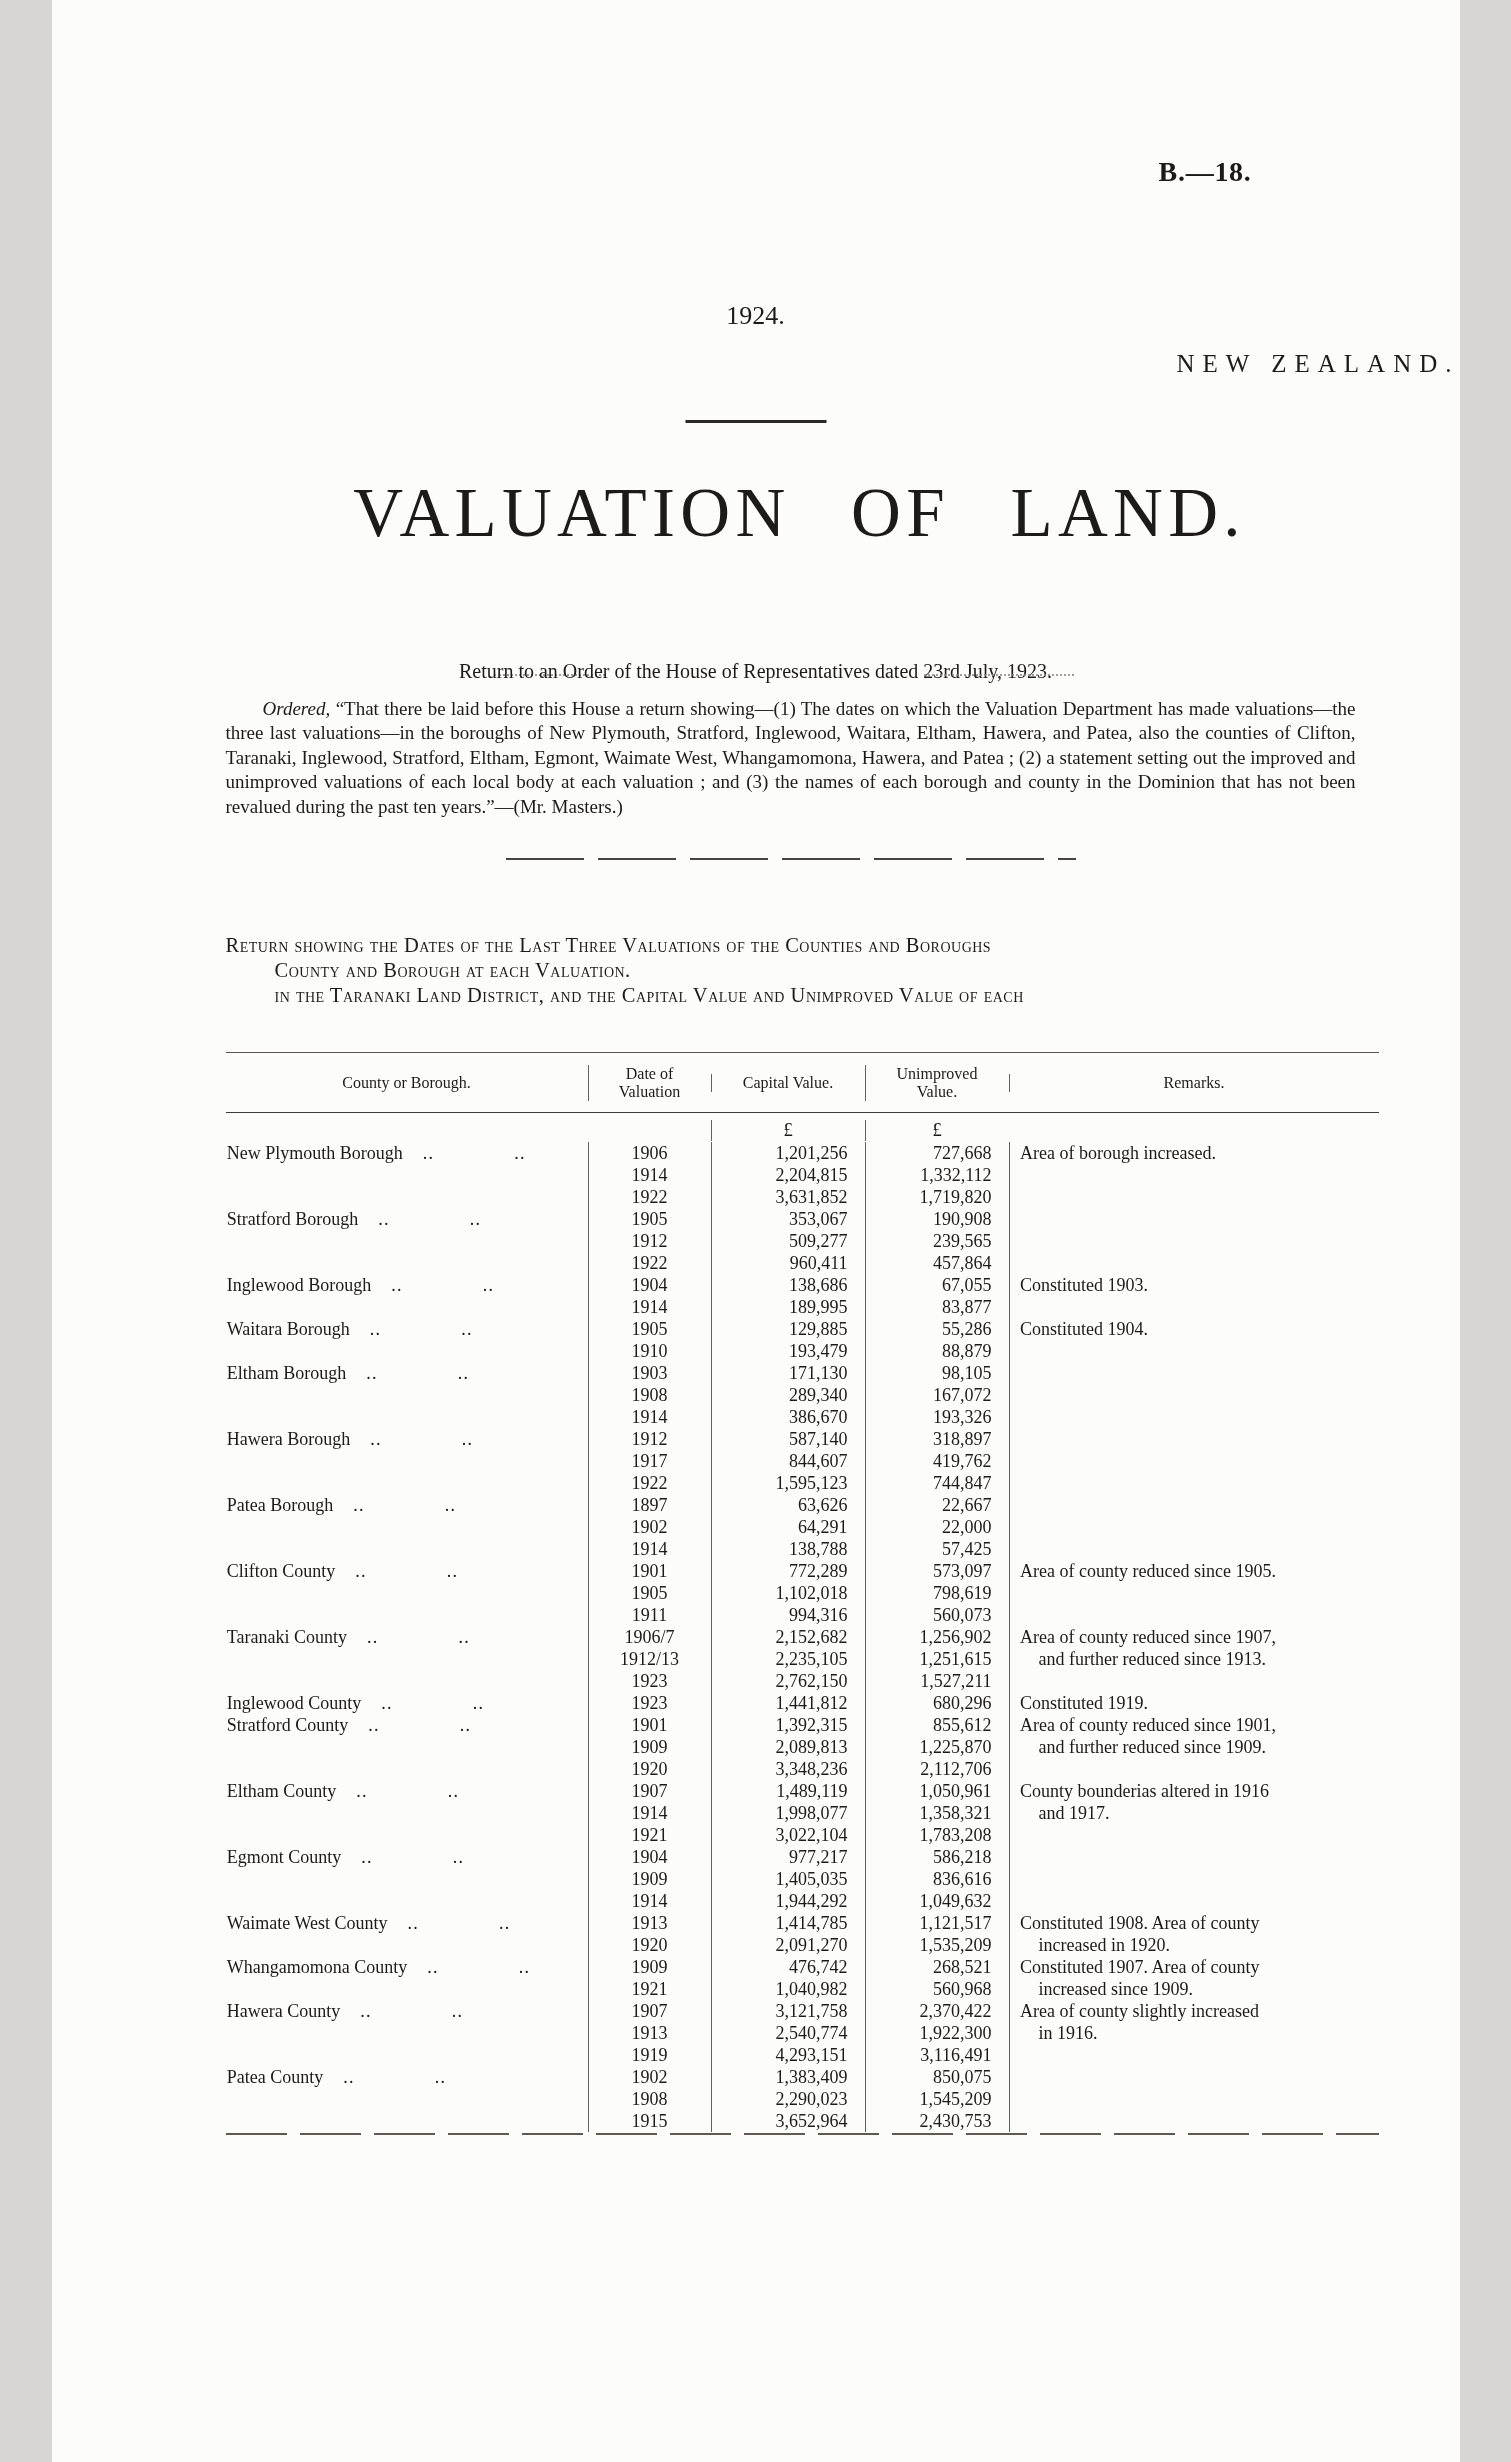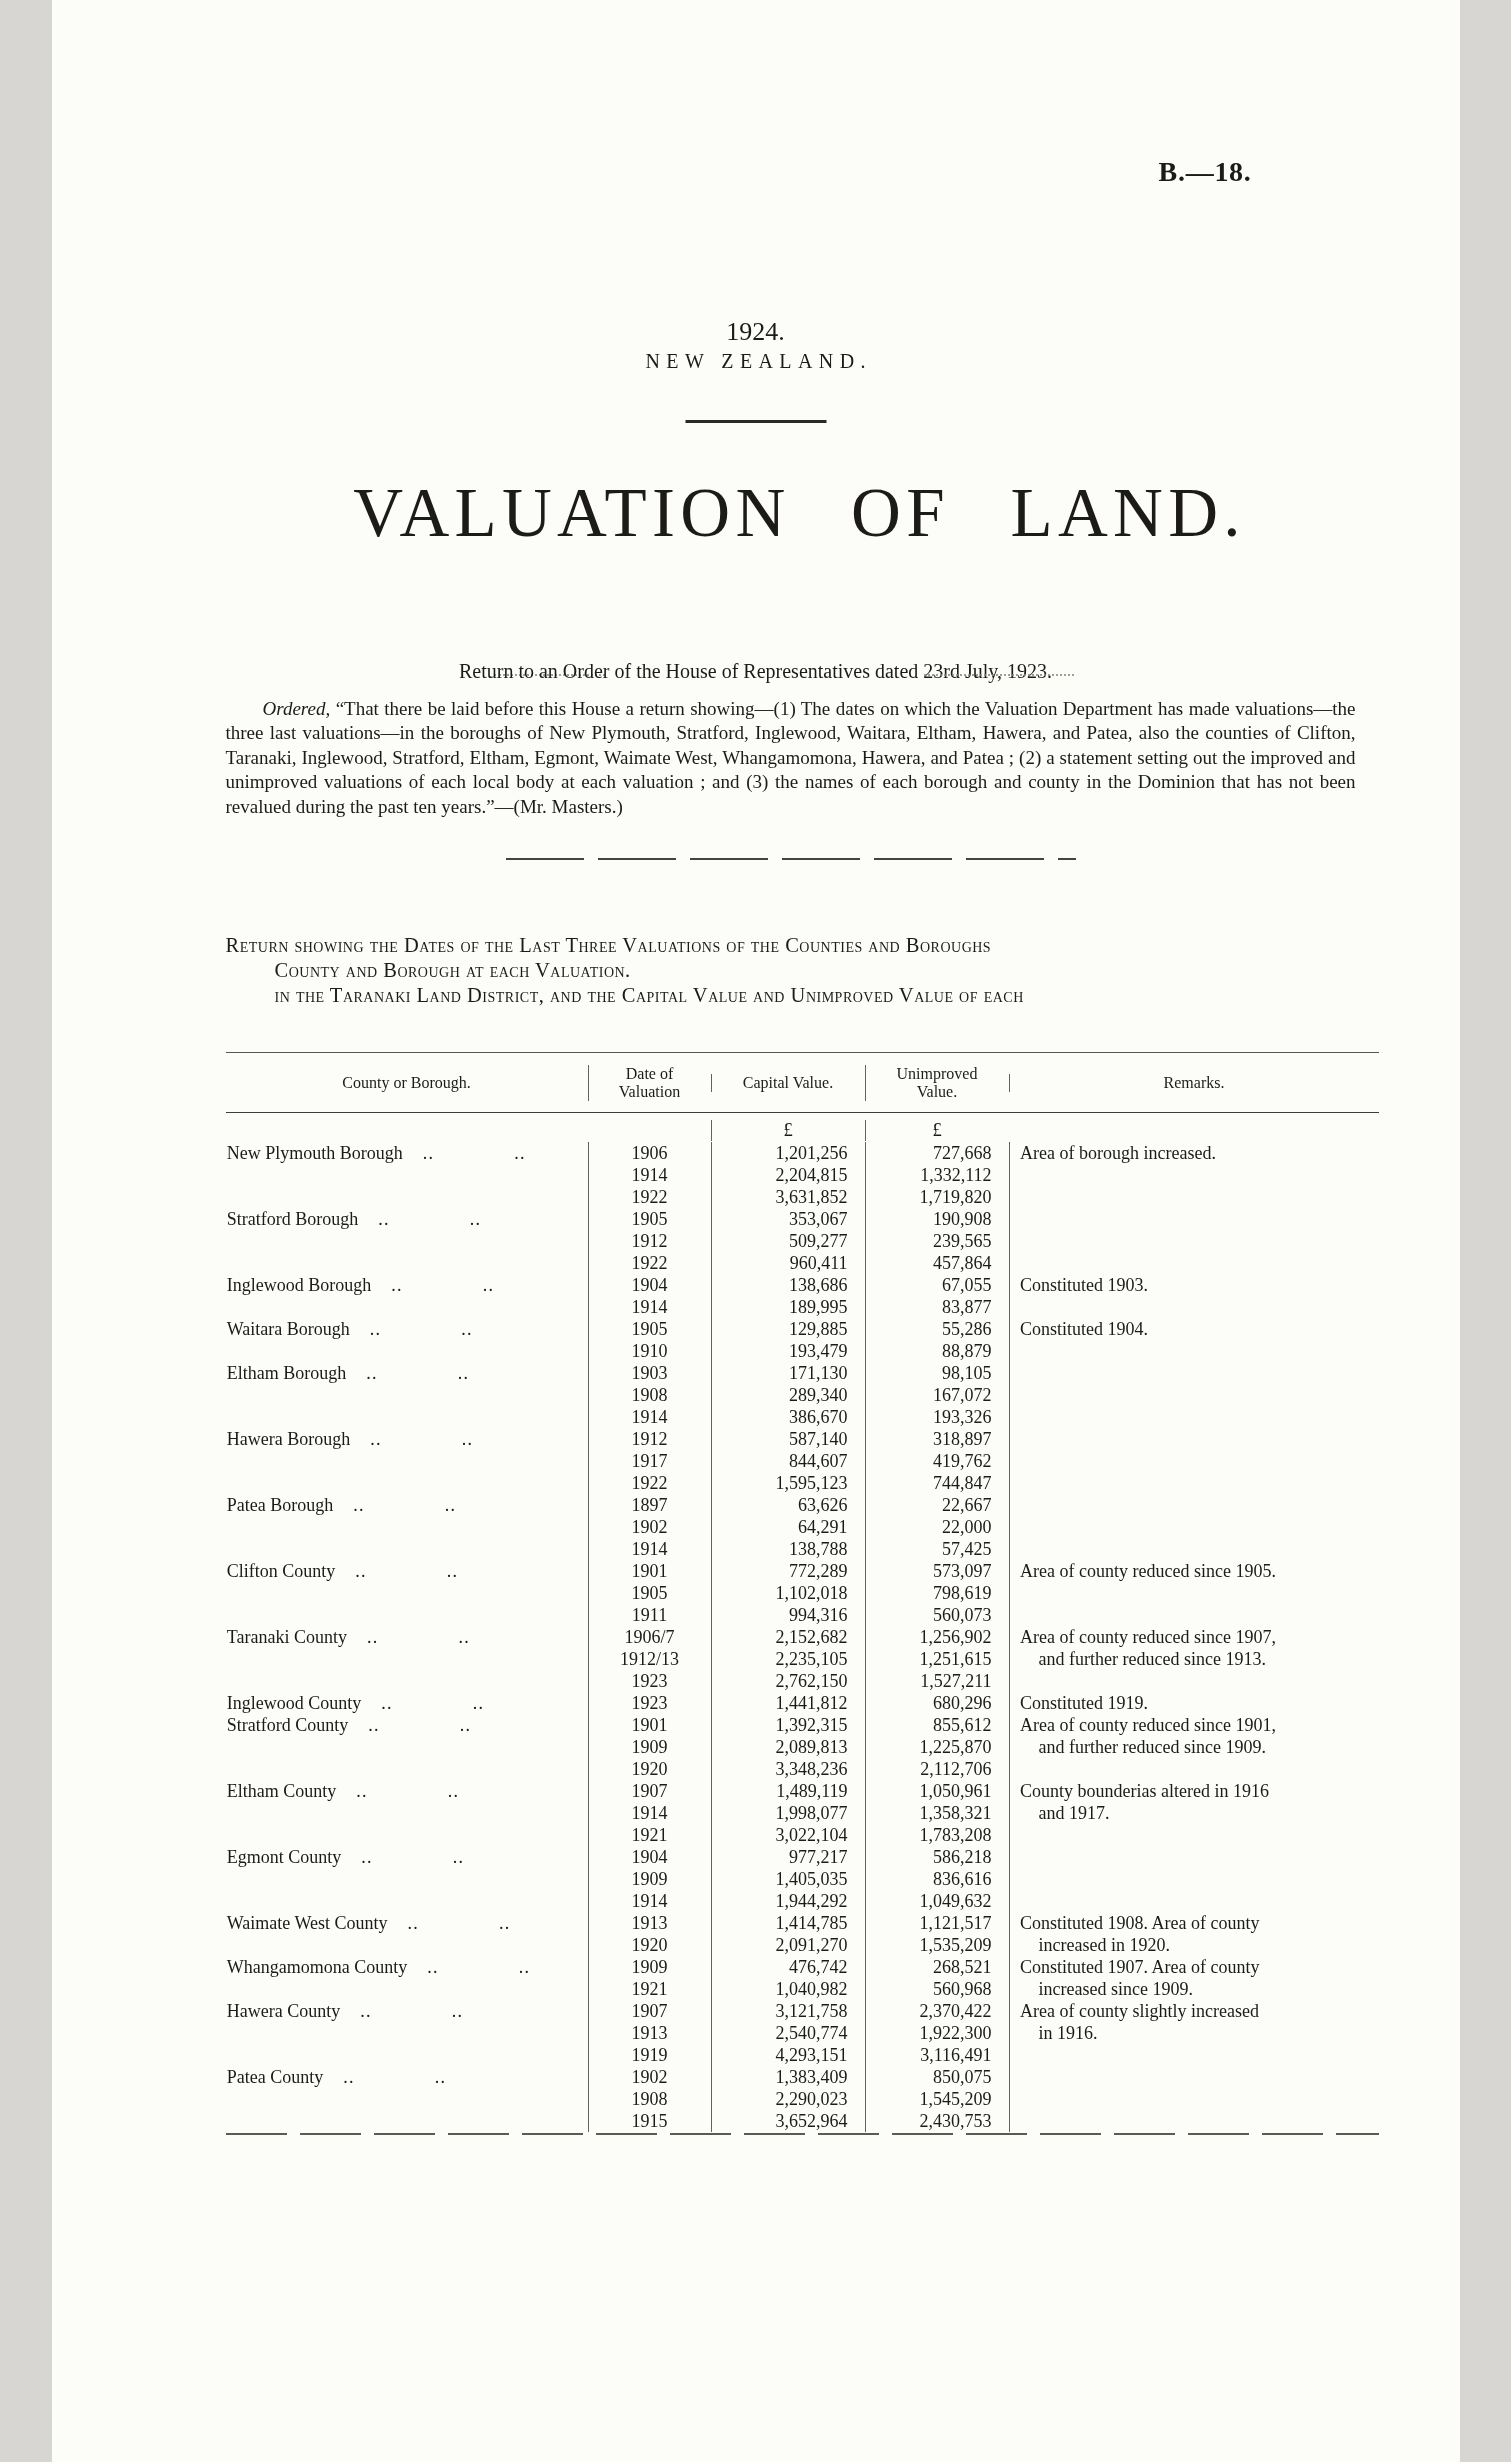--- a/index.html
+++ b/index.html
@@ -3,22 +3,22 @@
 <meta charset="utf-8">
 <style>
   html,body { margin:0; padding:0; background:#d8d6d2; }
   .page {
     position:relative; width:1408px; height:2462px; margin:0 auto;
     background:#fcfcf9; color:#1d1b18; overflow:hidden;
     font-family:"Liberation Serif","DejaVu Serif",serif;
   }
   
   .docnum { position:absolute; top:156px; right:208px; font-size:28px; font-weight:700; letter-spacing:0.7px; }
-  .year    { position:absolute; top:301px; left:0; width:100%; text-align:center; font-size:26px;margin-top:16px; }
-  .country { position:absolute; top:350px; left:0; width:100%; text-align:center; font-size:20px; letter-spacing:0.32em; text-indent:0.32em; }
+  .year    { position:absolute; top:301px; left:0; width:100%; text-align:center; font-size:26px; }
+  .country { position:absolute; top:350px; left:0; width:100%; text-align:right; font-size:25px; letter-spacing:0.32em; text-indent:0.32em; }
   .title-rule { position:absolute; top:420px; left:50%; transform:translateX(-50%); width:141px; height:2.6px; background:#2b2926; }
   .page-title { position:absolute; top:474px; left:0; width:100%; margin:0; text-align:center;
     font-size:69px; font-weight:400; letter-spacing:5.3px; word-spacing:38px;padding-left:44px; }
   
   .return-line { position:absolute; top:660px; left:0; width:100%; text-align:center; font-size:20px; }
   .artifact { position:absolute; border-top:2.6px dotted #8d877d; opacity:.8; }
   .artifact.a-left  { top:674px; left:442px;  width:111px; }
   .artifact.a-right { top:674px; left:872px; width:150px; }
   .order-para { position:absolute; top:697px; left:174px; width:1130px; margin:0;
     font-size:19px; line-height:24.4px; text-align:justify; text-indent:37px; }

